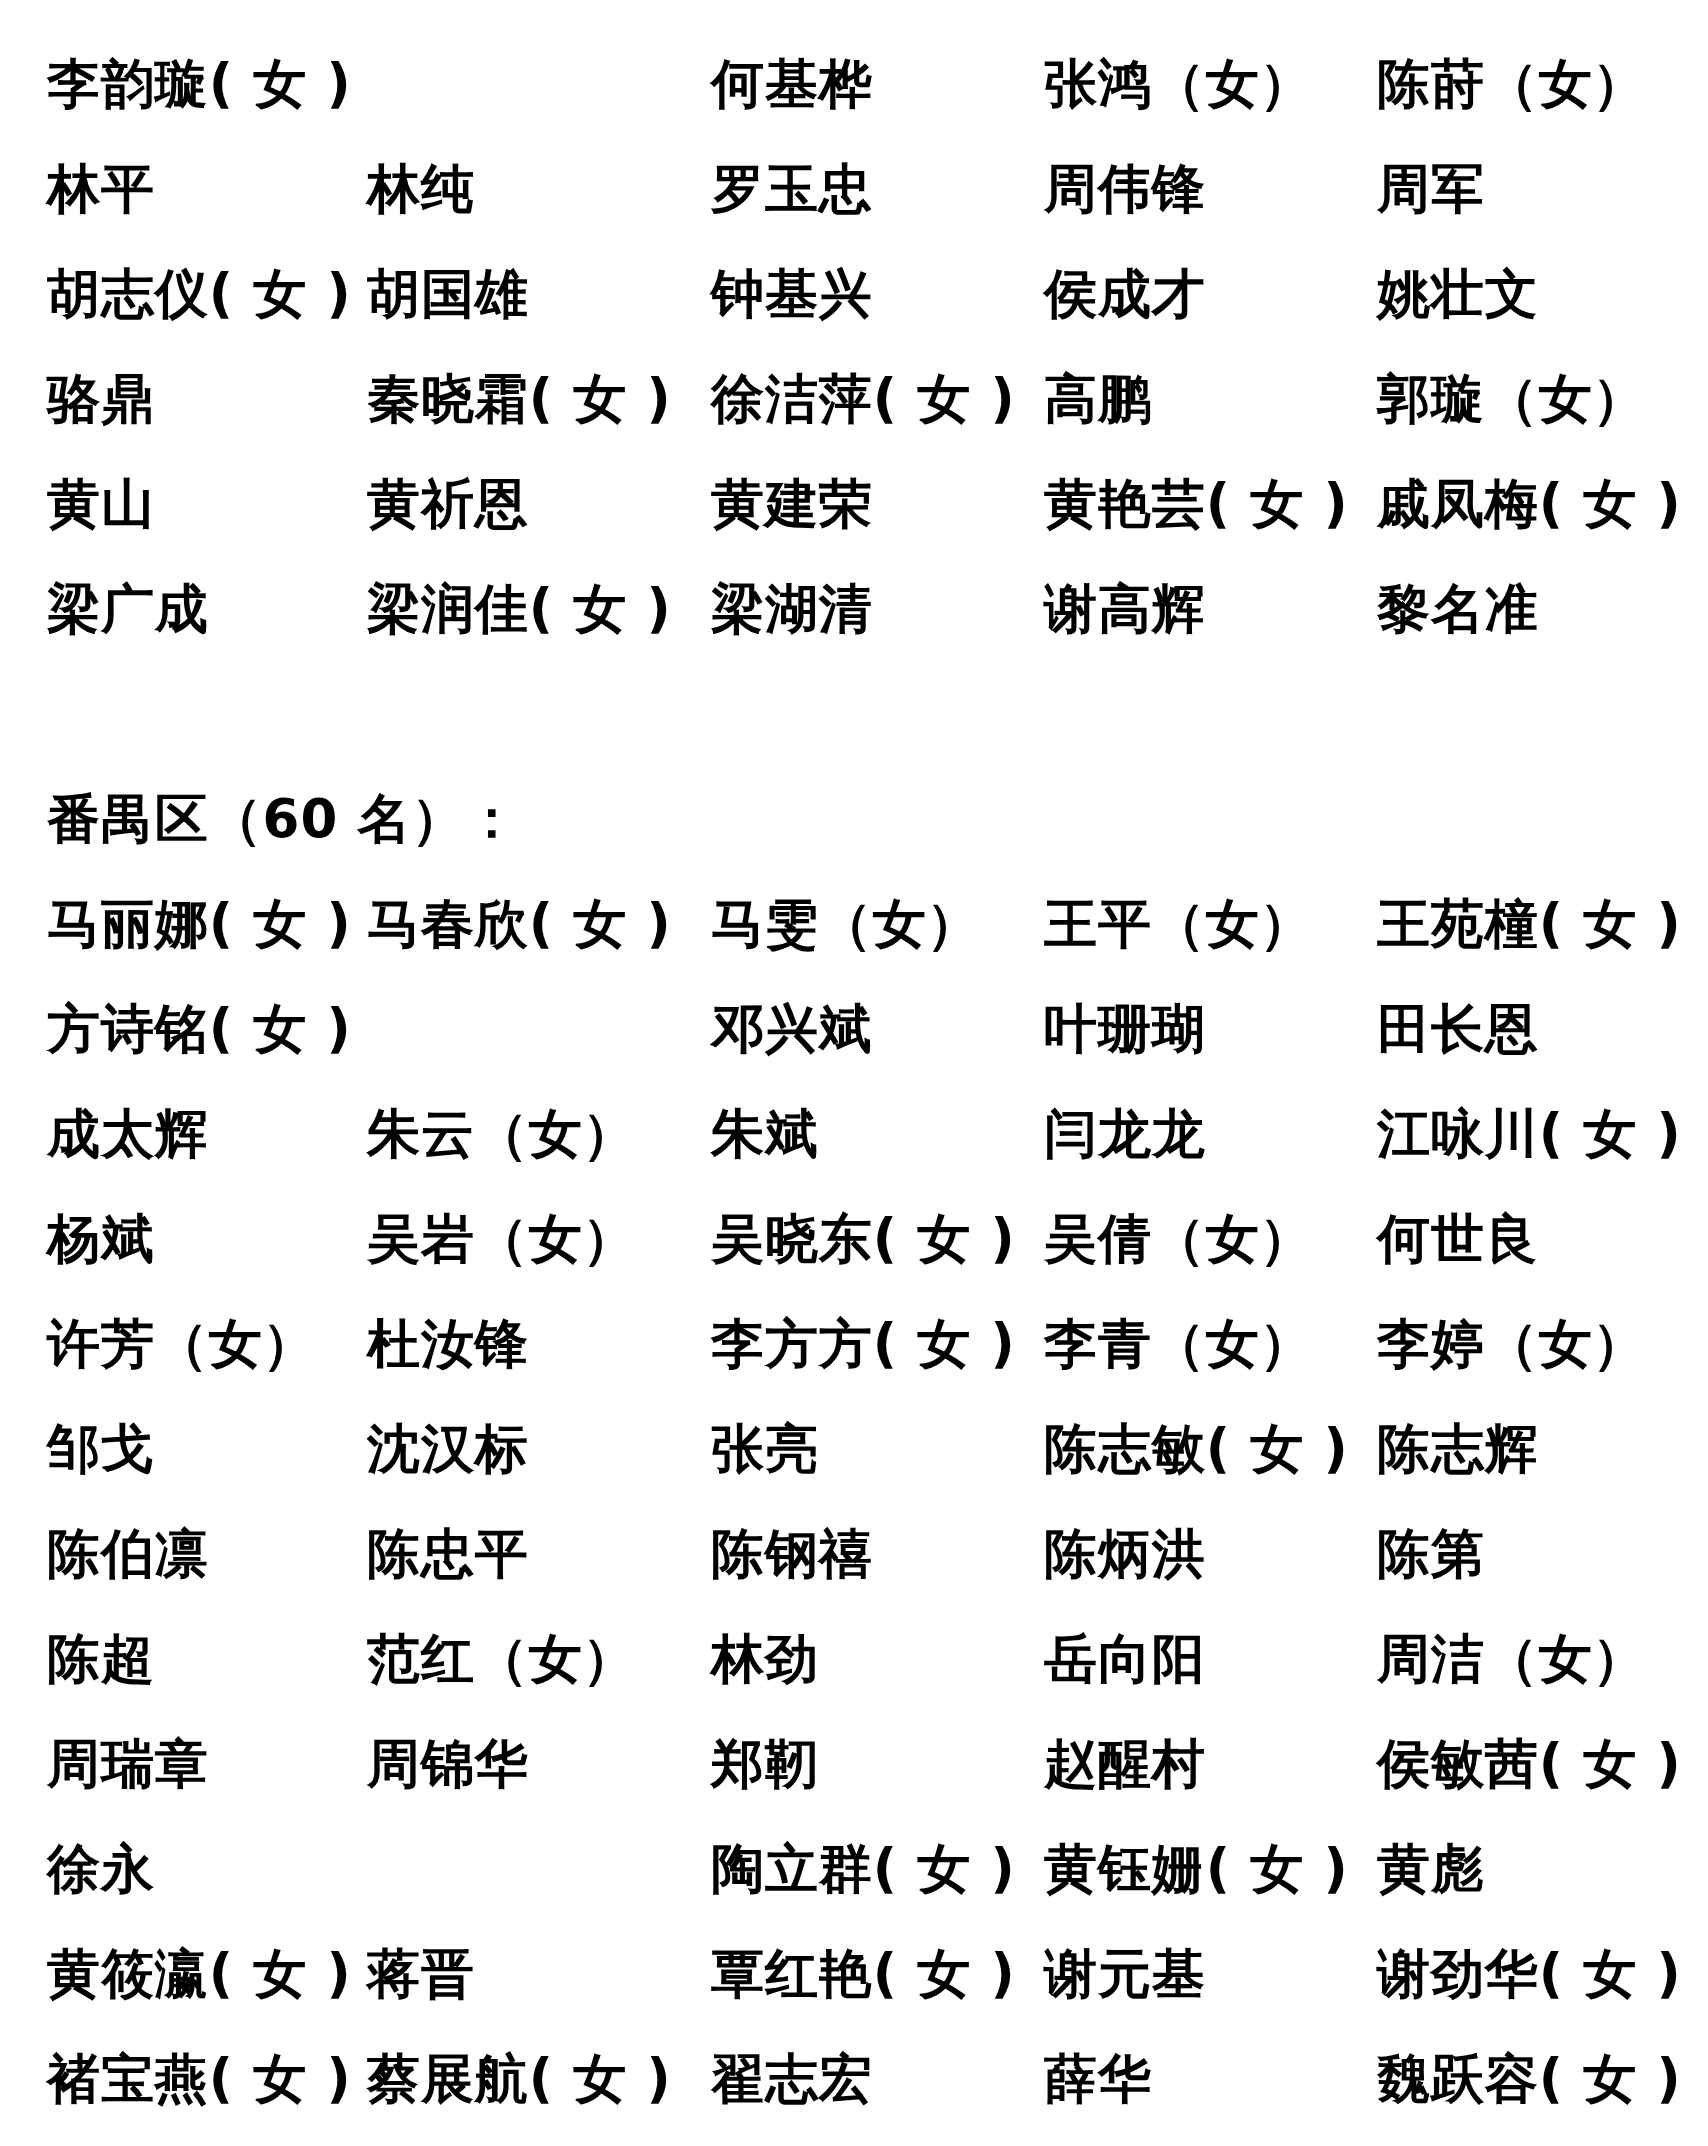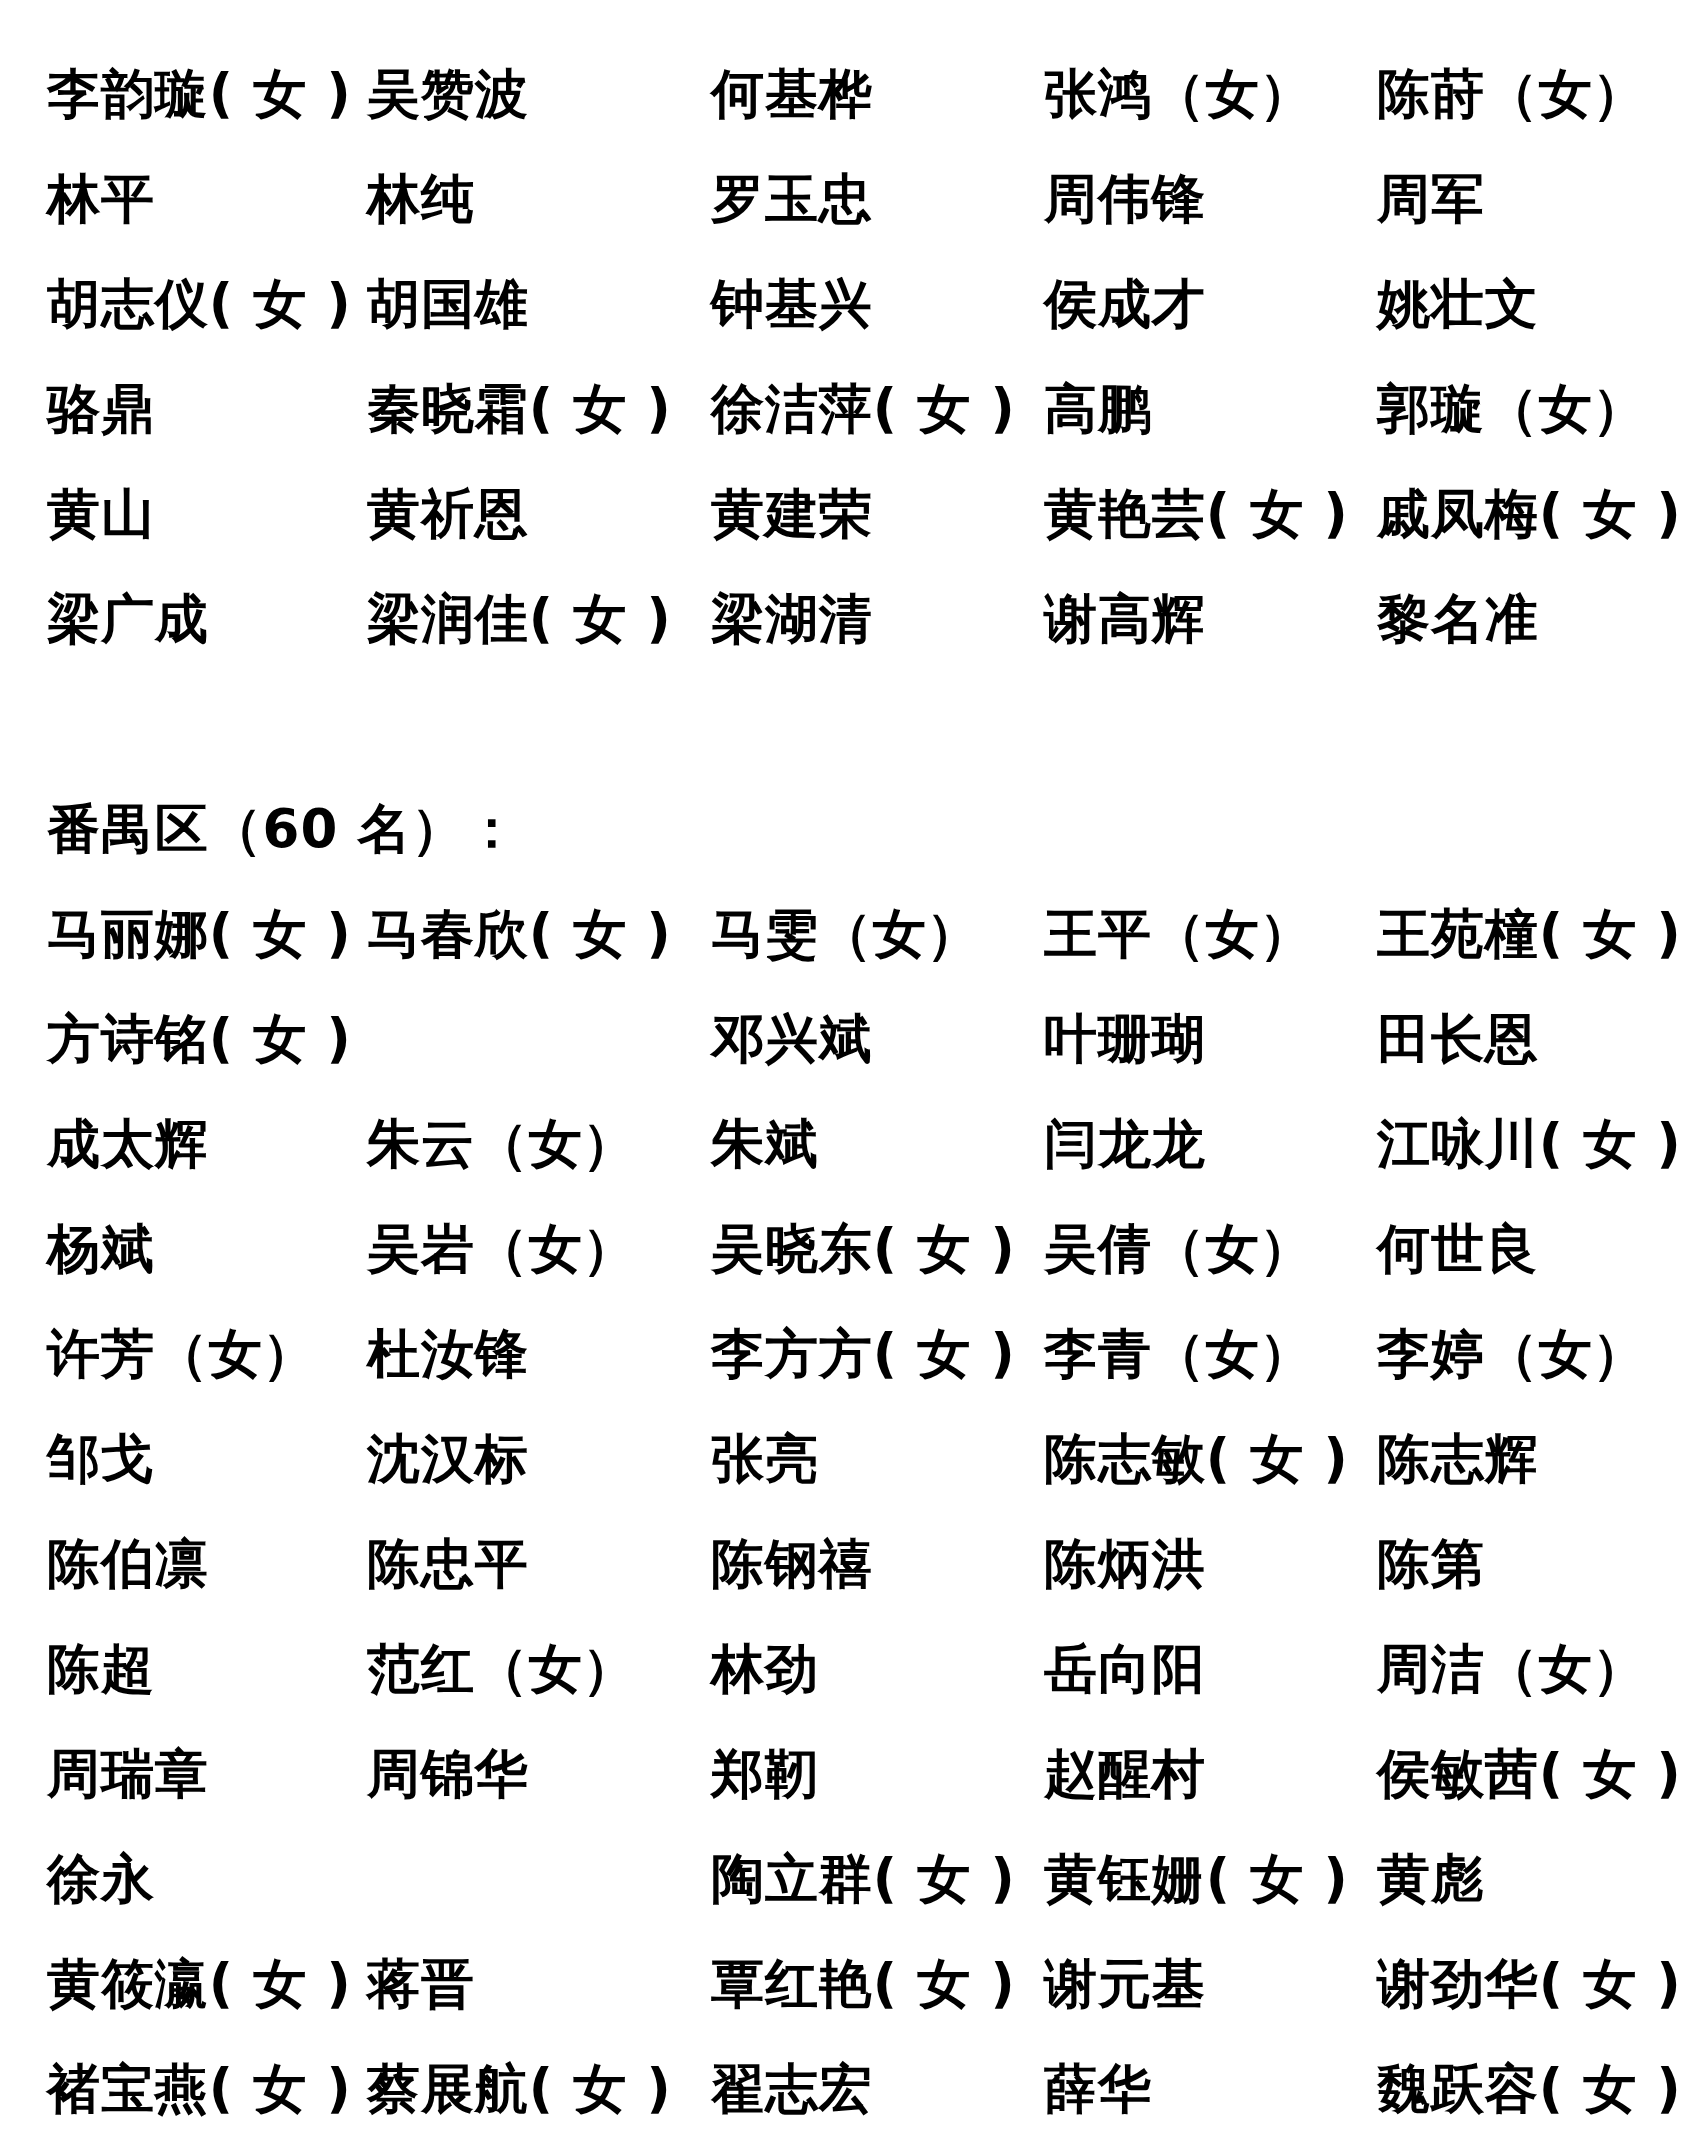--- a/index.html
+++ b/index.html
@@ -11,21 +11,21 @@
     width: 1709px;
     height: 2147px;
     overflow: hidden;
     font-family: "DejaVu Sans", "Liberation Sans", sans-serif;
     color: #000000;
   }
   .doc {
     position: relative;
     width: 1709px;
     height: 2147px;
-    padding-top: 41px;
+    padding-top: 31px;
     box-sizing: border-box;
     background: #ffffff;
   }
   .line {
     position: relative;
     height: 105px;
   }
   .cell {
     position: absolute;
     top: 0;
@@ -43,21 +43,20 @@
   .c4 { left: 1377px; }
   .header-cell { left: 47px; }
 </style>
 </head>
 <body>
 
 <div class="doc">
 
   <div class="line">
     <span class="cell c0">李韵璇( 女 )</span>
-    <span class="cell c1">吴赞波</span>
     <span class="cell c2">何基桦</span>
     <span class="cell c3">张鸿（女）</span>
     <span class="cell c4">陈莳（女）</span>
   </div>
 
   <div class="line">
     <span class="cell c0">林平</span>
     <span class="cell c1">林纯</span>
     <span class="cell c2">罗玉忠</span>
     <span class="cell c3">周伟锋</span>

